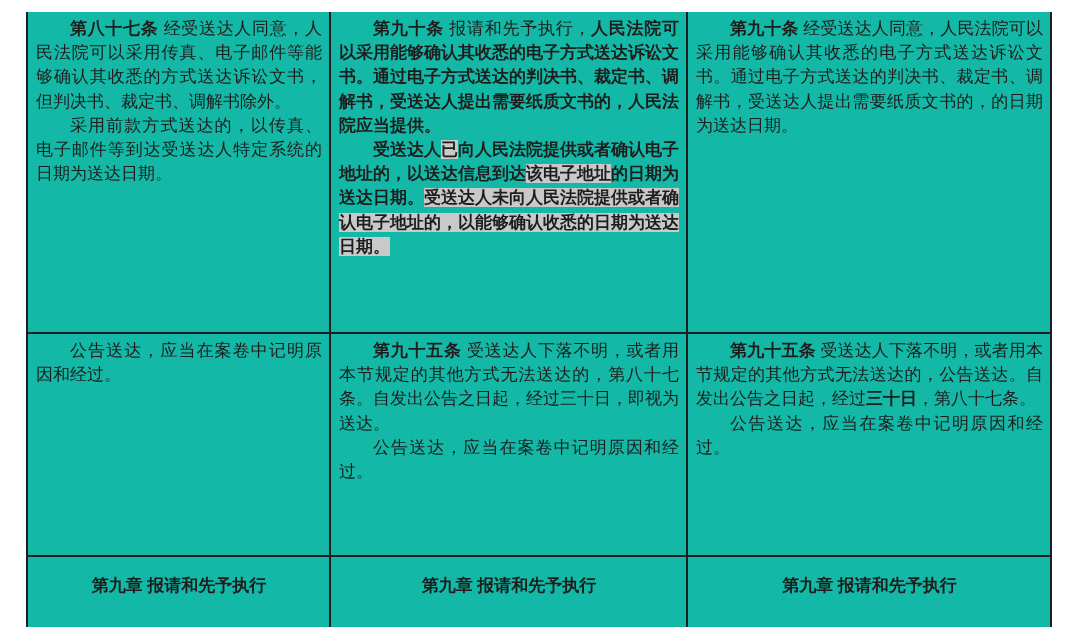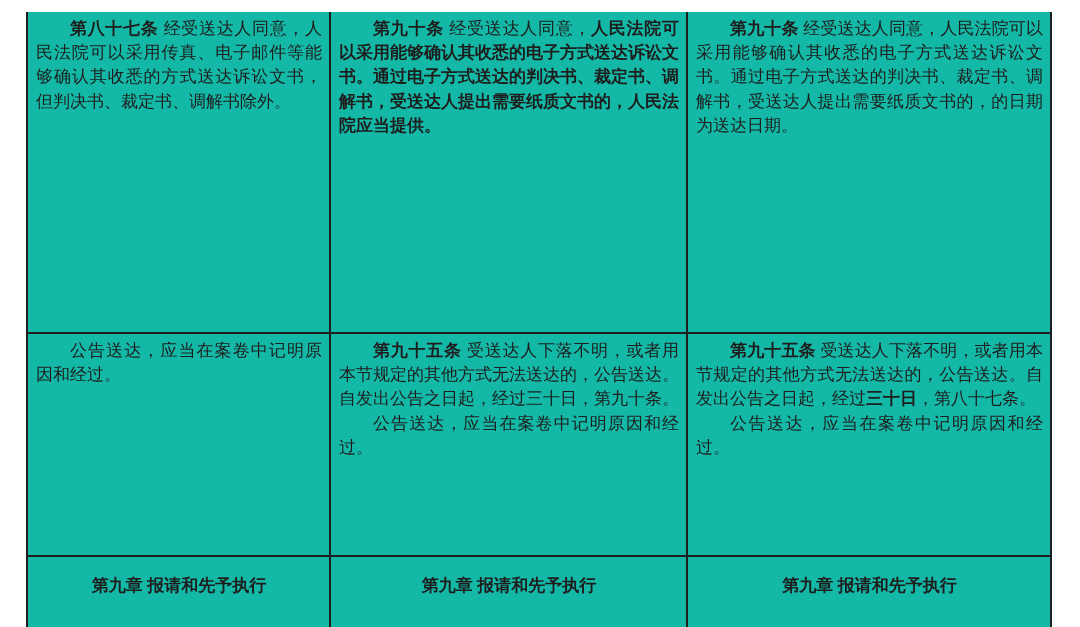--- a/index.html
+++ b/index.html
@@ -55,33 +55,35 @@
   .bold { font-weight: 700; }
   .hl { background: #c9c9c9; }
 </style>
 </head>
 <body>
 
 <div class="doc-table">
 
   <div class="cell br bb">
       <p class="para"><span class="bold">第八十七条</span><span> 经受送达人同意，人民法院可以采用传真、电子邮件等能够确认其收悉的方式送达诉讼文书，但判决书、裁定书、调解书除外。</span></p>
+      <p class="para"><span>采用前款方式送达的，以传真、电子邮件等到达受送达人特定系统的日期为送达日期。</span></p>
     </div>
   <div class="cell br bb">
-      <p class="para"><span class="bold">第九十条</span><span> 经受送达人同意，</span><span class="bold">人民法院可以采用能够确认其收悉的电子方式送达诉讼文书。通过电子方式送达的判决书、裁定书、调解书，受送达人提出需要纸质文书的，人民法院应当提供。</span></p>
+      <p class="para"><span class="bold">第九十条</span><span> 报请和先予执行，</span><span class="bold">人民法院可以采用能够确认其收悉的电子方式送达诉讼文书。通过电子方式送达的判决书、裁定书、调解书，受送达人提出需要纸质文书的，人民法院应当提供。</span></p>
+      <p class="para"><span class="bold">受送达人</span><span class="bold hl">已</span><span class="bold">向人民法院提供或者确认电子地址的，以送达信息到达</span><span class="bold hl">该电子地址</span><span class="bold">的日期为送达日期。</span><span class="bold hl">受送达人未向人民法院提供或者确认电子地址的，以能够确认收悉的日期为送达日期。</span></p>
     </div>
   <div class="cell bb">
       <p class="para"><span class="bold">第九十条</span><span> 经受送达人同意，人民法院可以采用能够确认其收悉的电子方式送达诉讼文书。通过电子方式送达的判决书、裁定书、调解书，受送达人提出需要纸质文书的，的日期为送达日期。</span></p>
     </div>
 
   <div class="cell br bb">
       <p class="para"><span>公告送达，应当在案卷中记明原因和经过。</span></p>
     </div>
   <div class="cell br bb">
-      <p class="para"><span class="bold">第九十五条</span><span> 受送达人下落不明，或者用本节规定的其他方式无法送达的，公告送达。自发出公告之日起，经过三十日，第九十条。</span></p>
+      <p class="para"><span class="bold">第九十五条</span><span> 受送达人下落不明，或者用本节规定的其他方式无法送达的，第八十七条。自发出公告之日起，经过三十日，即视为送达。</span></p>
       <p class="para"><span>公告送达，应当在案卷中记明原因和经过。</span></p>
     </div>
   <div class="cell bb">
       <p class="para"><span class="bold">第九十五条</span><span> 受送达人下落不明，或者用本节规定的其他方式无法送达的，公告送达。自发出公告之日起，经过</span><span class="bold">三十日</span><span>，第八十七条。</span></p>
       <p class="para"><span>公告送达，应当在案卷中记明原因和经过。</span></p>
     </div>
 
   <div class="cell br chapter-cell">
       <p class="para center"><span class="bold">第九章 报请和先予执行</span></p>
     </div>

